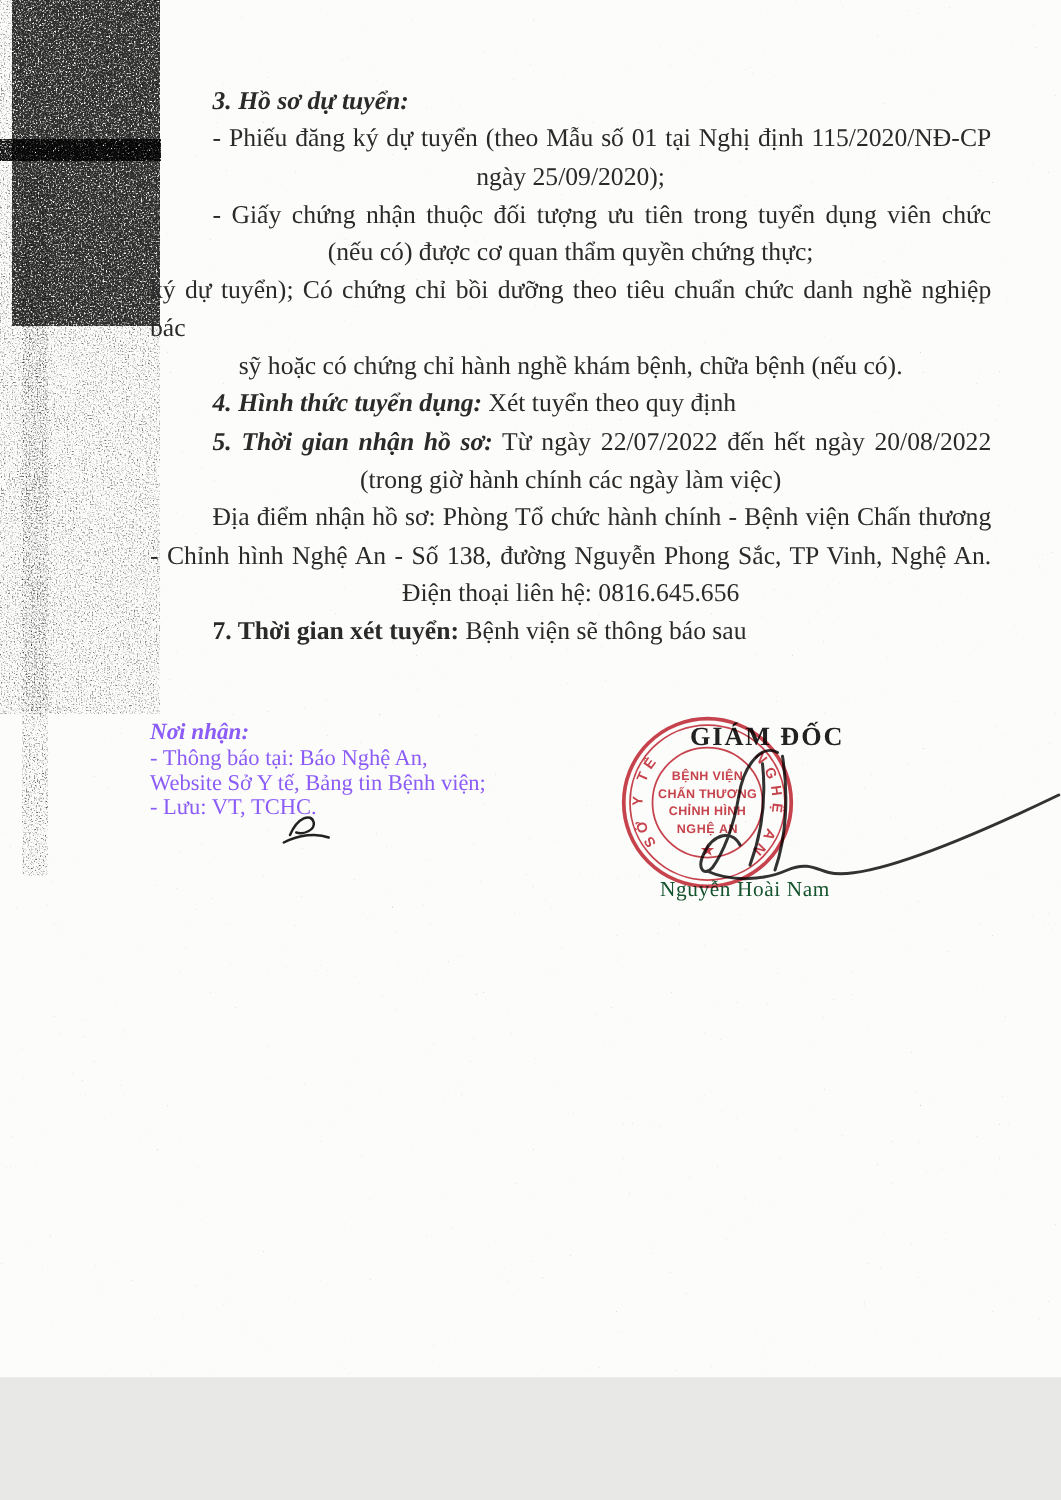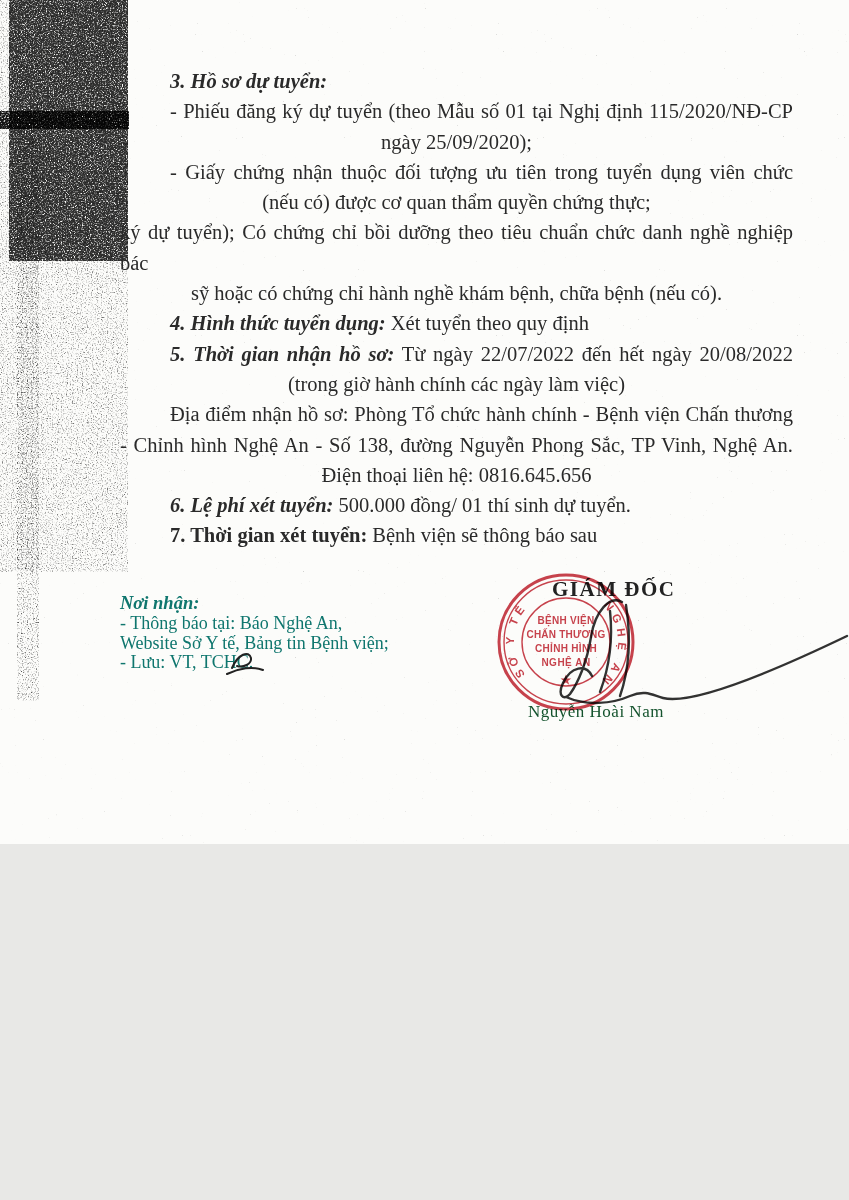--- a/index.html
+++ b/index.html
@@ -1,29 +1,29 @@
 <!DOCTYPE html>
 <html><head>
 <meta charset="utf-8">
 <style>
   html,body{margin:0;padding:0;background:#e8e8e6;}
   .page{
-    position:relative;width:849px;height:844px;margin:0 auto;
+    position:relative;width:849px;height:1102px;margin:0 auto;
     background:#fcfcfa;overflow:hidden;
     font-family:"Liberation Serif", serif;color:#2a2a2a;
   }
   .noise-svg{position:absolute;left:0;top:0;width:849px;height:1200px;pointer-events:none;}
   .body-text{position:absolute;left:120px;top:66px;width:673px;font-size:20.5px;line-height:30.3px;}
   .line{white-space:normal;}
   .fill{text-align:justify;text-align-last:justify;}
   .end{text-align:center;}
   .ind{text-indent:50px;}
   .bi{font-weight:bold;font-style:italic;}
   .b{font-weight:bold;}
-  .recipients{position:absolute;left:120px;top:594px;width:320px;font-size:18px;line-height:19.8px;color:#0f766e;}
+  .recipients{position:absolute;left:120px;top:577px;width:320px;font-size:18px;line-height:19.8px;color:#8b5cf6;}
   .recipients .head{font-weight:bold;font-style:italic;font-size:18.5px;}
   .sig-title{
     position:absolute;left:552px;top:577px;width:220px;
     font-size:21px;font-weight:bold;letter-spacing:1.5px;color:#222;
   }
   .sig-name{
     position:absolute;left:528px;top:702px;width:240px;
     font-size:17px;letter-spacing:0.5px;color:#14532d;
   }
   .stamp-svg{position:absolute;left:478px;top:560px;mix-blend-mode:multiply;opacity:0.92;}
@@ -83,21 +83,20 @@
 
     <div class="line ind"><span class="bi">4. Hình thức tuyển dụng:</span><span> Xét tuyển theo quy định</span></div>
 
     <div class="line ind fill"><span class="bi">5. Thời gian nhận hồ sơ:</span><span> Từ ngày 22/07/2022 đến hết ngày 20/08/2022</span></div>
     <div class="line end">(trong giờ hành chính các ngày làm việc)</div>
 
     <div class="line ind fill">Địa điểm nhận hồ sơ: Phòng Tổ chức hành chính - Bệnh viện Chấn thương</div>
     <div class="line fill">- Chỉnh hình Nghệ An - Số 138, đường Nguyễn Phong Sắc, TP Vinh, Nghệ An.</div>
     <div class="line end">Điện thoại liên hệ: 0816.645.656</div>
 
-    <div class="line ind"><span class="bi">6. Lệ phí xét tuyển:</span><span> 500.000 đồng/ 01 thí sinh dự tuyển.</span></div>
 
     <div class="line ind"><span class="b">7. Thời gian xét tuyển:</span><span> Bệnh viện sẽ thông báo sau</span></div>
   </div>
 
   <div class="recipients">
     <div class="head">Nơi nhận:</div>
     <div>- Thông báo tại: Báo Nghệ An,</div>
     <div>Website Sở Y tế, Bảng tin Bệnh viện;</div>
     <div>- Lưu: VT, TCHC.</div>
   </div>

